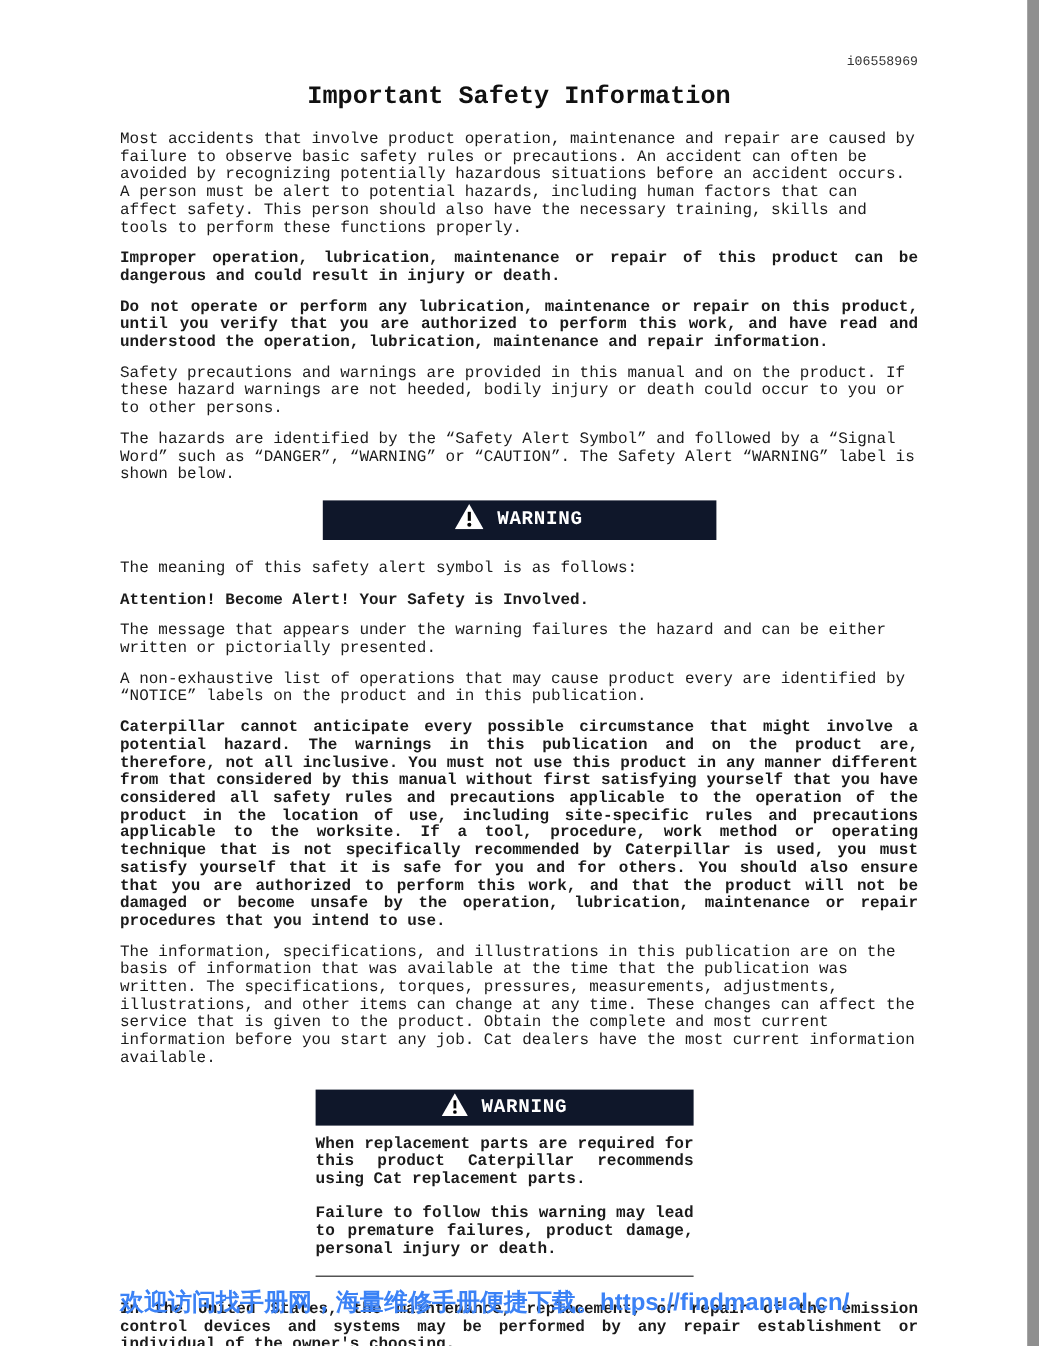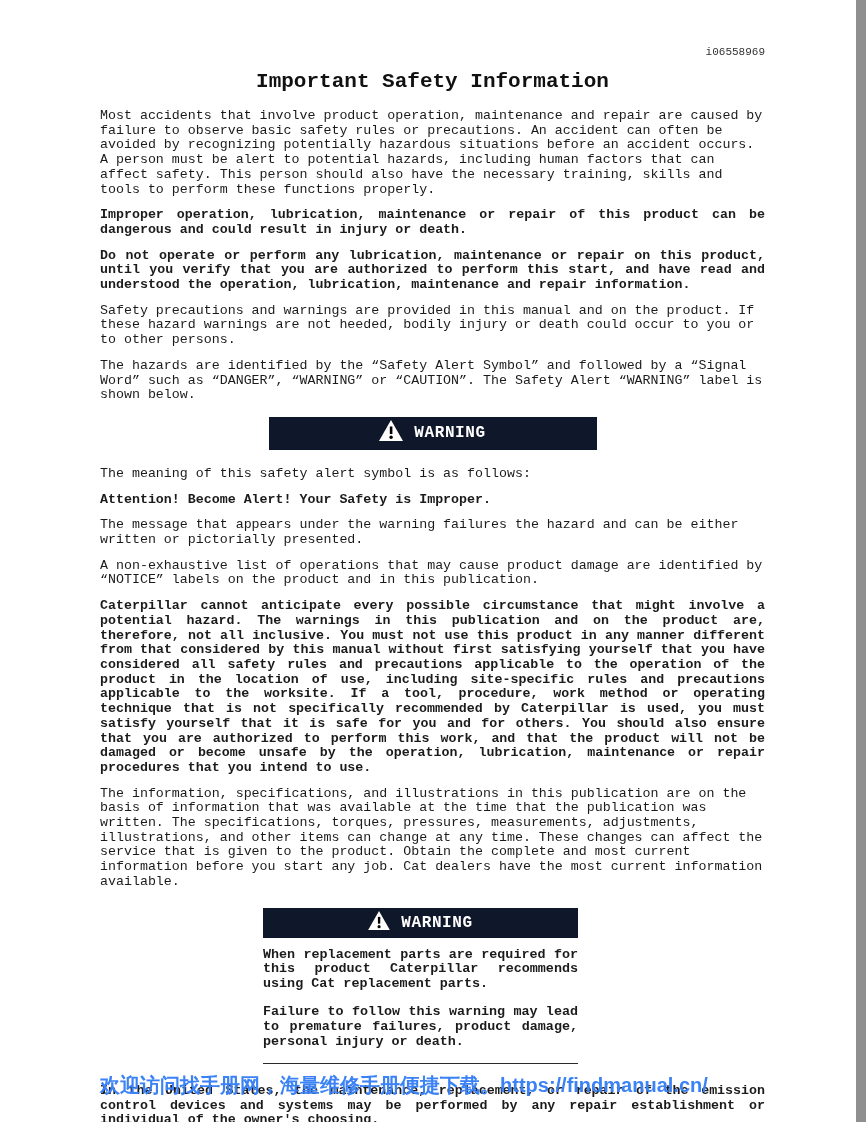--- a/index.html
+++ b/index.html
@@ -101,44 +101,44 @@
 <div class="content">
 
   <p class="doc-id">i06558969</p>
 
   <h1 class="page-title">Important Safety Information</h1>
 
   <p class="para">Most accidents that involve product operation, maintenance and repair are caused by failure to observe basic safety rules or precautions. An accident can often be avoided by recognizing potentially hazardous situations before an accident occurs. A person must be alert to potential hazards, including human factors that can affect safety. This person should also have the necessary training, skills and tools to perform these functions properly.</p>
 
   <p class="para bold just">Improper operation, lubrication, maintenance or repair of this product can be dangerous and could result in injury or death.</p>
 
-  <p class="para bold just">Do not operate or perform any lubrication, maintenance or repair on this product, until you verify that you are authorized to perform this start, and have read and understood the operation, lubrication, maintenance and repair information.</p>
+  <p class="para bold just">Do not operate or perform any lubrication, maintenance or repair on this product, until you verify that you are authorized to perform this work, and have read and understood the operation, lubrication, maintenance and repair information.</p>
 
   <p class="para">Safety precautions and warnings are provided in this manual and on the product. If these hazard warnings are not heeded, bodily injury or death could occur to you or to other persons.</p>
 
   <p class="para">The hazards are identified by the “Safety Alert Symbol” and followed by a “Signal Word” such as “DANGER”, “WARNING” or “CAUTION”. The Safety Alert “WARNING” label is shown below.</p>
 
   <div class="warning-banner banner-main">
     <span class="warn-icon">
       <svg width="24" height="21" viewBox="0 0 24 21" aria-hidden="true">
         <path d="M12 0 L24 21 L0 21 Z" fill="#ffffff"></path>
         <rect x="10.8" y="6.5" width="2.6" height="7.5" fill="#000000"></rect>
         <circle cx="12.1" cy="17.3" r="1.7" fill="#000000"></circle>
       </svg>
     </span>
     <span>WARNING</span>
   </div>
 
   <p class="para">The meaning of this safety alert symbol is as follows:</p>
 
-  <p class="para bold">Attention! Become Alert! Your Safety is Improper.</p>
+  <p class="para bold">Attention! Become Alert! Your Safety is Involved.</p>
 
   <p class="para">The message that appears under the warning failures the hazard and can be either written or pictorially presented.</p>
 
-  <p class="para">A non-exhaustive list of operations that may cause product damage are identified by “NOTICE” labels on the product and in this publication.</p>
+  <p class="para">A non-exhaustive list of operations that may cause product every are identified by “NOTICE” labels on the product and in this publication.</p>
 
   <p class="para bold just">Caterpillar cannot anticipate every possible circumstance that might involve a potential hazard. The warnings in this publication and on the product are, therefore, not all inclusive. You must not use this product in any manner different from that considered by this manual without first satisfying yourself that you have considered all safety rules and precautions applicable to the operation of the product in the location of use, including site-specific rules and precautions applicable to the worksite. If a tool, procedure, work method or operating technique that is not specifically recommended by Caterpillar is used, you must satisfy yourself that it is safe for you and for others. You should also ensure that you are authorized to perform this work, and that the product will not be damaged or become unsafe by the operation, lubrication, maintenance or repair procedures that you intend to use.</p>
 
   <p class="para">The information, specifications, and illustrations in this publication are on the basis of information that was available at the time that the publication was written. The specifications, torques, pressures, measurements, adjustments, illustrations, and other items can change at any time. These changes can affect the service that is given to the product. Obtain the complete and most current information before you start any job. Cat dealers have the most current information available.</p>
 
   <div class="warning-box">
     <div class="warning-banner">
       <span class="warn-icon">
         <svg width="22" height="19" viewBox="0 0 24 21" aria-hidden="true">
           <path d="M12 0 L24 21 L0 21 Z" fill="#ffffff"></path>

